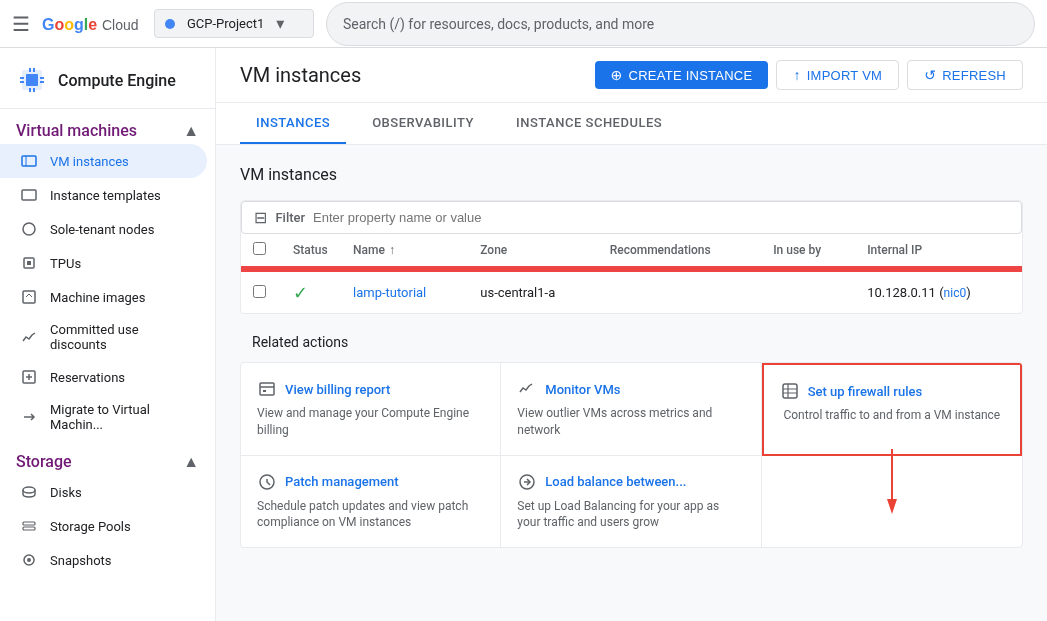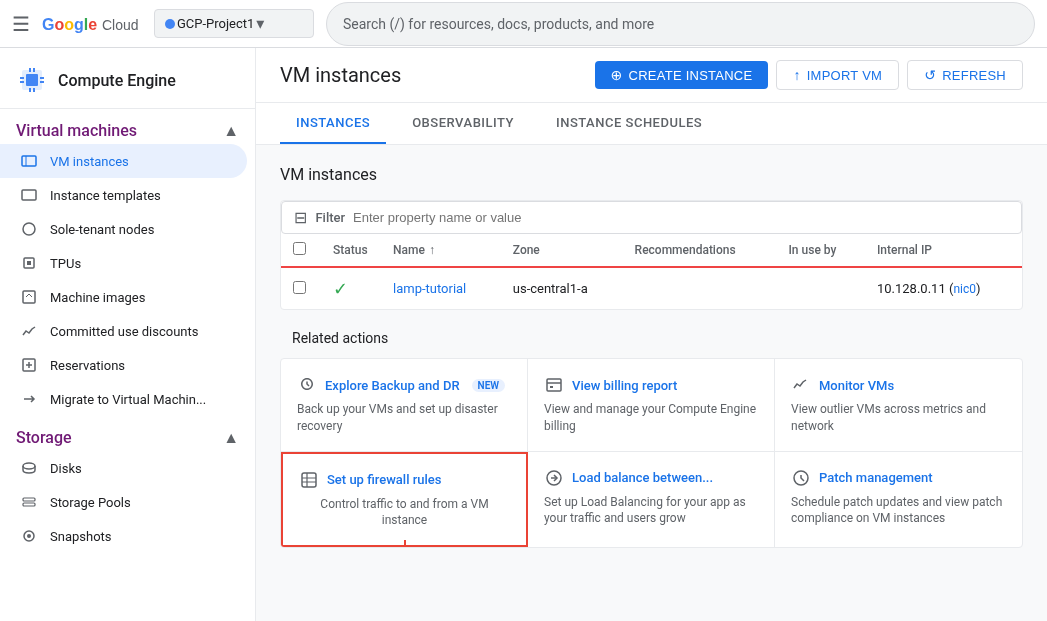--- a/index.html
+++ b/index.html
@@ -2,31 +2,31 @@
 <html><head>
   <meta charset="utf-8">
   <style>
     * { box-sizing: border-box; margin: 0; padding: 0; }
     body { font-family: 'Google Sans', Roboto, Arial, sans-serif; font-size: 13px; color: #202124; background: #f8f9fa; display: flex; flex-direction: column; height: 621px; overflow: hidden; }
 
     
     .topbar { display: flex; align-items: center; background: #fff; border-bottom: 1px solid #dadce0; height: 48px; padding: 0 12px; gap: 12px; flex-shrink: 0; }
     .topbar-hamburger { color: #5f6368; cursor: pointer; font-size: 20px; }
     .topbar-logo { display: flex; align-items: center; gap: 6px; justify-content: flex-end; }
-    .project-selector { display: flex; align-items: center; background: #f1f3f4; border: 1px solid #dadce0; border-radius: 4px; padding: 4px 10px; cursor: pointer; gap: 2px; min-width: 160px; }
+    .project-selector { display: flex; align-items: center; background: #f1f3f4; border: 1px solid #dadce0; border-radius: 4px; padding: 4px 10px; cursor: pointer; gap: 12px; min-width: 160px; }
     .project-selector-dot { width: 10px; height: 10px; background: #4285f4; border-radius: 50%; }
     .project-selector-name { font-size: 13px; color: #202124; }
     .project-selector-arrow { color: #5f6368; font-size: 16px; }
     .search-bar { flex: 1; background: #f1f3f4; border: 1px solid #dadce0; border-radius: 24px; height: 44px; display: flex; align-items: center; padding: 0 16px; color: #5f6368; font-size: 14px; cursor: pointer; }
 
     
     .main-layout { display: flex; flex: 1; overflow: hidden; }
 
     
-    .sidebar { width: 256px; background: #fff; border-right: 1px solid #e8eaed; overflow-y: auto; flex-shrink: 0; }
+    .sidebar { width: 216px; background: #fff; border-right: 1px solid #e8eaed; overflow-y: auto; flex-shrink: 0; }
     .sidebar-product-header { display: flex; align-items: center; gap: 10px; padding: 16px 16px 12px 16px; border-bottom: 1px solid #e8eaed; }
     .sidebar-product-icon { width: 32px; height: 32px; display: flex; align-items: center; justify-content: center; }
     .sidebar-product-name { font-size: 16px; font-weight: 500; color: #202124; }
 
     .sidebar-section-header { display: flex; align-items: center; justify-content: space-between; padding: 12px 16px 4px 16px; cursor: pointer; }
     .sidebar-section-title { font-size: 16px; font-weight: 500; color: #701a75; text-transform: none; }
     .sidebar-chevron { color: #5f6368; font-size: 16px; }
 
     .sidebar-item { display: flex; align-items: center; gap: 12px; padding: 8px 16px 8px 20px; cursor: pointer; color: #202124; font-size: 13px; border-radius: 0 20px 20px 0; margin-right: 8px; }
     .sidebar-item.active { background: #e8f0fe; color: #1a73e8; }
@@ -56,21 +56,21 @@
 
     
     .filter-bar { display: flex; align-items: center; background: #fff; border: 1px solid #dadce0; border-radius: 4px; padding: 6px 12px; gap: 8px; margin-bottom: 0; }
     .filter-icon { color: #5f6368; font-size: 16px; }
     .filter-label { color: #5f6368; font-size: 13px; font-weight: 500; }
     .filter-input { border: none; outline: none; font-size: 13px; color: #5f6368; flex: 1; background: transparent; }
 
     
     .table-container { background: #fff; border: 1px solid #e8eaed; border-radius: 4px; }
     .table { width: 100%; border-collapse: collapse; }
-    .table th { text-align: left; padding: 8px 12px; font-size: 12px; font-weight: 500; color: #5f6368; border-bottom: 2px solid #ef4444; white-space: nowrap; }
+    .table th { text-align: left; padding: 8px 12px; font-size: 12px; font-weight: 500; color: #5f6368; border-bottom: 6px solid #ef4444; white-space: nowrap; }
     .table td { padding: 10px 12px; font-size: 13px; border-bottom: 1px solid #f1f3f4; }
     .table tr:last-child td { border-bottom: none; }
     .th-sort { display: flex; align-items: center; gap: 4px; cursor: pointer; }
     .sort-arrow { font-size: 12px; }
     .checkbox-cell { width: 40px; }
     .status-cell { width: 60px; }
     .status-icon { color: #34a853; font-size: 18px; }
     .instance-link { color: #1a73e8; text-decoration: none; }
     .nic-link { color: #1a73e8; text-decoration: none; font-size: 12px; }
 
@@ -345,33 +345,20 @@
               </td>
             </tr>
           </tbody>
         </table>
       </div>
 
       <div class="related-actions-title">Related actions</div>
 
       <div class="actions-grid" style="position: relative;">
 
-        <div class="action-card">
-          <div class="action-card-header">
-            <div class="action-card-icon">
-              <svg width="18" height="18" viewBox="0 0 18 18">
-                  <path d="M9 2C5.7 2 3 4.7 3 8c0 3.3 2.7 6 6 6s6-2.7 6-6c0-3.3-2.7-6-6-6zm0 10.5c-2.5 0-4.5-2-4.5-4.5S6.5 3.5 9 3.5 13.5 5.5 13.5 8 11.5 12.5 9 12.5z" fill="#5f6368"></path>
-                  <path d="M9 5.5L9 8L11 10" fill="none" stroke="#5f6368" stroke-width="1.5"></path>
-                </svg>
-            </div>
-            <span class="action-card-title">Explore Backup and DR</span>
-            <span class="new-badge">NEW</span>
-          </div>
-          <div class="action-card-desc">Back up your VMs and set up disaster recovery</div>
-        </div>
 
         <div class="action-card">
           <div class="action-card-header">
             <div class="action-card-icon">
               <svg width="18" height="18" viewBox="0 0 18 18">
                   <rect x="2" y="3" width="14" height="12" rx="1" fill="none" stroke="#5f6368" stroke-width="1.5"></rect>
                   <line x1="2" y1="7" x2="16" y2="7" stroke="#5f6368" stroke-width="1.5"></line>
                   <rect x="5" y="10" width="3" height="2" fill="#5f6368"></rect>
                 </svg>
             </div>
@@ -410,37 +397,37 @@
             <line x1="10" y1="0" x2="10" y2="55" stroke="#ea4335" stroke-width="2"></line>
             <polygon points="10,65 5,50 15,50" fill="#ea4335"></polygon>
           </svg>
         </div>
 
         <div class="action-card">
           <div class="action-card-header">
             <div class="action-card-icon">
               <svg width="18" height="18" viewBox="0 0 18 18">
                   <circle cx="9" cy="9" r="7" fill="none" stroke="#5f6368" stroke-width="1.5"></circle>
+                  <path d="M9 6L9 9L12 12" fill="none" stroke="#5f6368" stroke-width="1.5"></path>
+                </svg>
+            </div>
+            <span class="action-card-title">Patch management</span>
+          </div>
+          <div class="action-card-desc">Schedule patch updates and view patch compliance on VM instances</div>
+        </div>
+
+        <div class="action-card">
+          <div class="action-card-header">
+            <div class="action-card-icon">
+              <svg width="18" height="18" viewBox="0 0 18 18">
+                  <circle cx="9" cy="9" r="7" fill="none" stroke="#5f6368" stroke-width="1.5"></circle>
                   <path d="M6 9 L12 9" fill="none" stroke="#5f6368" stroke-width="1.5"></path>
                   <path d="M9 6 L12 9 L9 12" fill="none" stroke="#5f6368" stroke-width="1.5"></path>
                 </svg>
             </div>
             <span class="action-card-title">Load balance between...</span>
           </div>
           <div class="action-card-desc">Set up Load Balancing for your app as your traffic and users grow</div>
         </div>
-
-        <div class="action-card">
-          <div class="action-card-header">
-            <div class="action-card-icon">
-              <svg width="18" height="18" viewBox="0 0 18 18">
-                  <circle cx="9" cy="9" r="7" fill="none" stroke="#5f6368" stroke-width="1.5"></circle>
-                  <path d="M9 6L9 9L12 12" fill="none" stroke="#5f6368" stroke-width="1.5"></path>
-                </svg>
-            </div>
-            <span class="action-card-title">Patch management</span>
-          </div>
-          <div class="action-card-desc">Schedule patch updates and view patch compliance on VM instances</div>
-        </div>
       </div>
     </div>
   </div>
 </div>
 
 </body></html>

